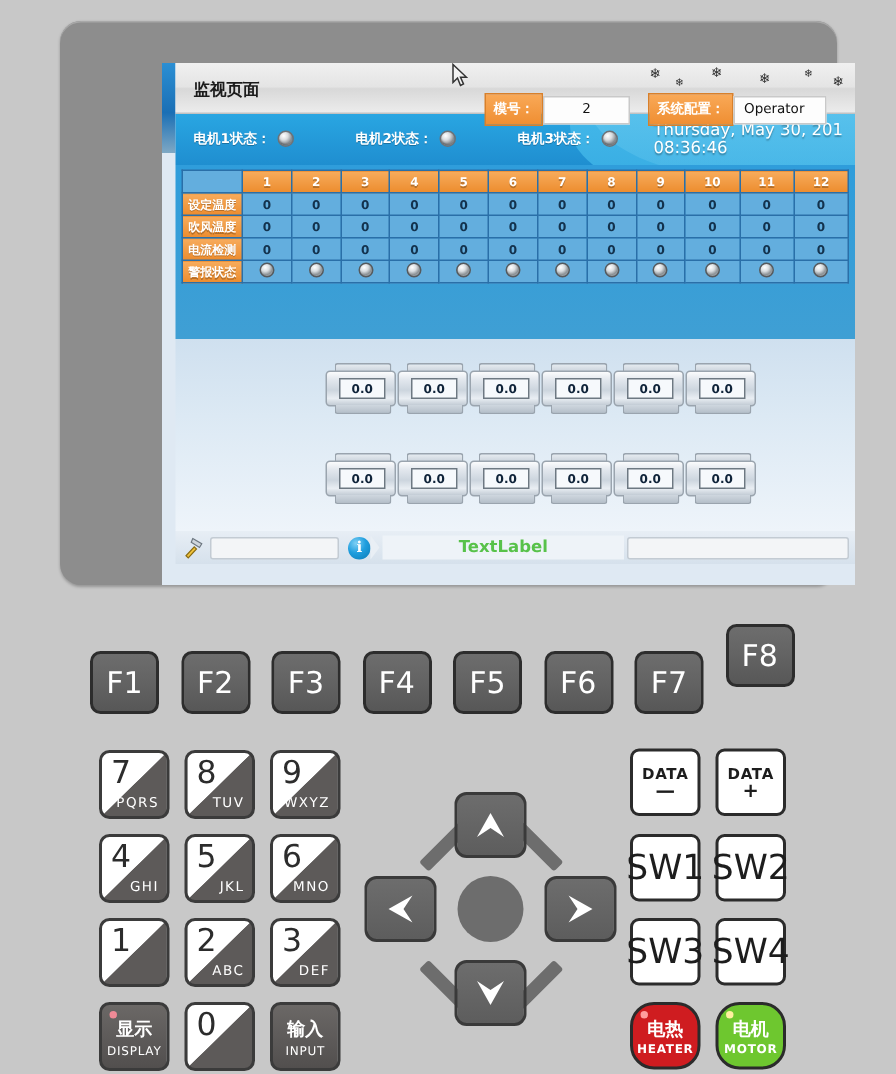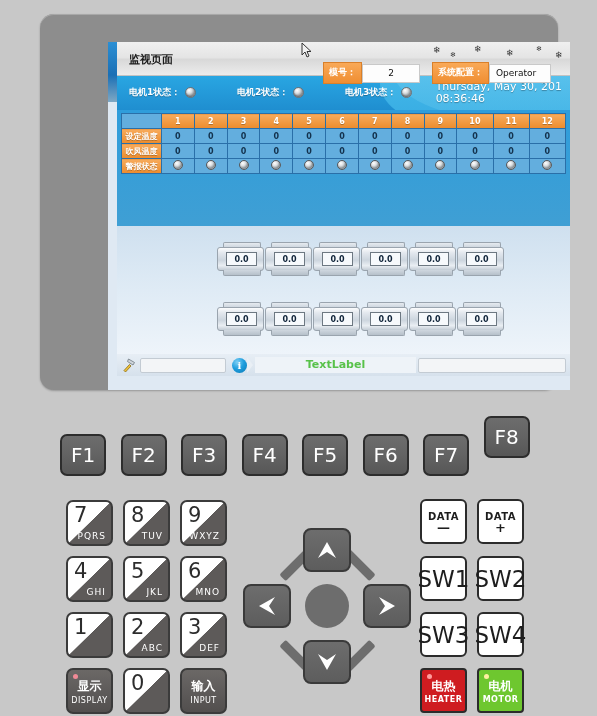--- a/index.html
+++ b/index.html
@@ -317,21 +317,21 @@
     color: #1d1d1d;
   }
   .sqkey .l1 { font-size: 10px; font-weight: bold; letter-spacing: .5px; }
   .sqkey .l2 { font-size: 13px; font-weight: bold; line-height: 11px; }
   .sqkey .big { font-size: 23px; }
 
   .colorkey {
     position: absolute;
     width: 47px; height: 45px;
     border: 2px solid #2b2b2b;
-    border-radius: 4px;
+    border-radius: 16px;
     display: flex; flex-direction: column;
     align-items: center; justify-content: center;
     color: #ffffff;
     gap: 0px;
   }
   .colorkey .cn { font-size: 12px; font-weight: bold; }
   .colorkey .en { font-size: 8px; font-weight: bold; letter-spacing: .5px; }
 
   
   #dpad { position: absolute; left: 243px; top: 528px; width: 168px; height: 160px; }
@@ -453,20 +453,35 @@
               <td>0</td>
               <td>0</td>
               <td>0</td>
               <td>0</td>
               <td>0</td>
               <td>0</td>
               <td>0</td>
               <td>0</td>
             </tr>
             <tr>
+              <td class="rowhdr">电流检测</td>
+              <td>0</td>
+              <td>0</td>
+              <td>0</td>
+              <td>0</td>
+              <td>0</td>
+              <td>0</td>
+              <td>0</td>
+              <td>0</td>
+              <td>0</td>
+              <td>0</td>
+              <td>0</td>
+              <td>0</td>
+            </tr>
+            <tr>
               <td class="rowhdr">警报状态</td>
               <td><span class="cell-led"></span></td>
               <td><span class="cell-led"></span></td>
               <td><span class="cell-led"></span></td>
               <td><span class="cell-led"></span></td>
               <td><span class="cell-led"></span></td>
               <td><span class="cell-led"></span></td>
               <td><span class="cell-led"></span></td>
               <td><span class="cell-led"></span></td>
               <td><span class="cell-led"></span></td>

